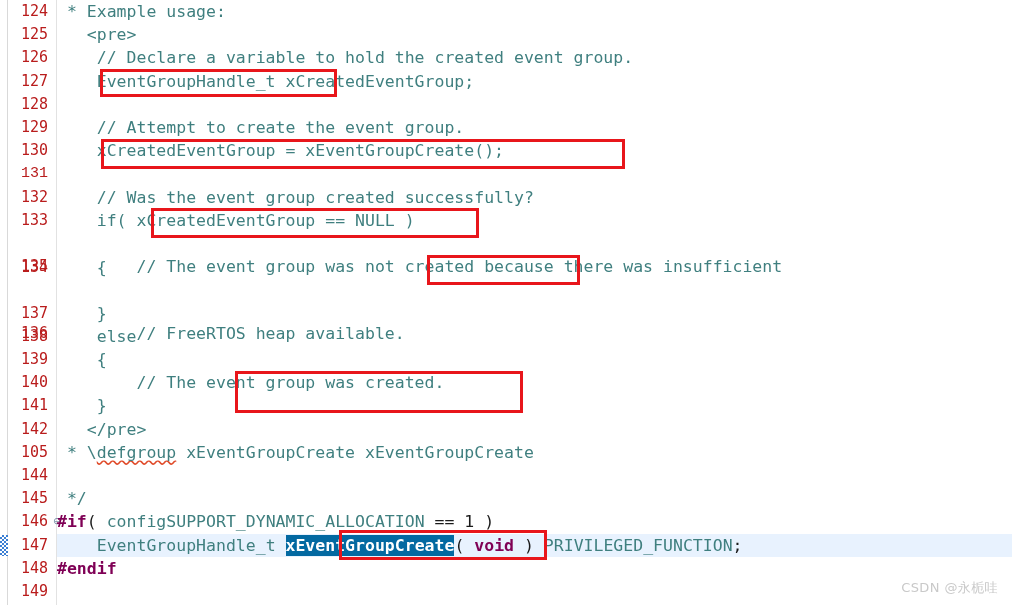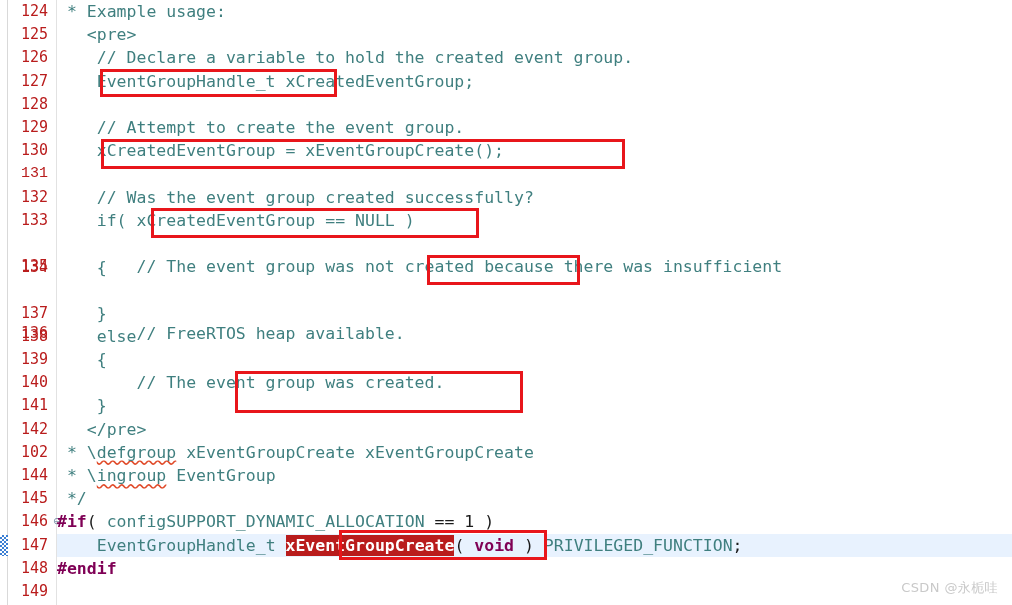--- a/index.html
+++ b/index.html
@@ -58,21 +58,21 @@
     white-space:pre;
     font-size:16.5px;
   }
   
   .cmt{color:#3f7f7f;}
   .pp{color:#7f0055;font-weight:bold;}
   .kw{color:#7f0055;font-weight:bold;}
   .plain{color:#1a1a1a;}
   .id{color:#3f7f7f;}
   .sel{
-    background:#b91c1c;color:#ffffff;font-weight:bold;
+    background:#0369a1;color:#ffffff;font-weight:bold;
     padding:1px 0;
   }
   .sq{
     text-decoration:underline wavy #e04b2a;
     text-decoration-skip-ink:none;
     text-underline-offset:2px;
   }
   
   .box{
     position:absolute;
@@ -109,22 +109,22 @@
       <div class="line" style="top: 208.8px; position: absolute; left: 0px; right: 0px; padding-left: 36px;"><span class="lnum">133</span><span class="code"><span class="cmt">    if( xCreatedEventGroup == NULL )</span></span></div>
       <div class="line" style="top: 232px; position: absolute; left: 0px; right: 0px; margin-top: 24px;"><span class="lnum">134</span><span class="code"><span class="cmt">    {</span></span></div>
       <div class="line" style="top: 255.2px; position: absolute; left: 0px; right: 0px;"><span class="lnum">135</span><span class="code"><span class="cmt">        // The event group was not created because there was insufficient</span></span></div>
       <div class="line" style="top: 278.4px; position: absolute; left: 0px; right: 0px; margin-top: 44px;"><span class="lnum">136</span><span class="code"><span class="cmt">        // FreeRTOS heap available.</span></span></div>
       <div class="line" style="top: 301.6px; position: absolute; left: 0px; right: 0px;"><span class="lnum">137</span><span class="code"><span class="cmt">    }</span></span></div>
       <div class="line" style="top: 324.8px; position: absolute; left: 0px; right: 0px;"><span class="lnum">138</span><span class="code"><span class="cmt">    else</span></span></div>
       <div class="line" style="top: 348px; position: absolute; left: 0px; right: 0px;"><span class="lnum">139</span><span class="code"><span class="cmt">    {</span></span></div>
       <div class="line" style="top: 371.2px; position: absolute; left: 0px; right: 0px; padding-left: 26px;"><span class="lnum">140</span><span class="code"><span class="cmt">        // The event group was created.</span></span></div>
       <div class="line" style="top: 394.4px; position: absolute; left: 0px; right: 0px;"><span class="lnum">141</span><span class="code"><span class="cmt">    }</span></span></div>
       <div class="line" style="top: 417.6px; position: absolute; left: 0px; right: 0px;"><span class="lnum">142</span><span class="code"><span class="cmt">   &lt;/pre&gt;</span></span></div>
-      <div class="line" style="top: 440.8px; position: absolute; left: 0px; right: 0px;"><span class="lnum">102</span><span class="code"><span class="cmt"> * \<span class="sq">defgroup</span> xEventGroupCreate xEventGroupCreate</span></span></div>
-      <div class="line" style="top: 464px; position: absolute; left: 0px; right: 0px;"><span class="lnum">144</span><span class="code"><span class="cmt"> * \<span class="sq">ingroup</span> EventGroup</span></span></div>
+      <div class="line" style="top: 440.8px; position: absolute; left: 0px; right: 0px;"><span class="lnum">105</span><span class="code"><span class="cmt"> * \<span class="sq">defgroup</span> xEventGroupCreate xEventGroupCreate</span></span></div>
+      <div class="line" style="top: 464px; position: absolute; left: 0px; right: 0px;"><span class="lnum">144</span></div>
       <div class="line" style="top: 487.2px; position: absolute; left: 0px; right: 0px;"><span class="lnum">145</span><span class="code"><span class="cmt"> */</span></span></div>
       <div class="line" style="top: 510.4px; position: absolute; left: 0px; right: 0px;"><span class="lnum">146</span><span class="fold">⊖</span><span class="code"><span class="pp">#if</span><span class="plain">( </span><span class="id">configSUPPORT_DYNAMIC_ALLOCATION</span><span class="plain"> == </span><span class="plain">1</span><span class="plain"> )</span></span></div>
       <div class="line cur" style="top: 533.6px; position: absolute; left: 0px; right: 0px;"><span class="lnbg"></span><span class="marker"></span><span class="lnum">147</span><span class="code"><span class="plain">    </span><span class="id">EventGroupHandle_t</span><span class="plain"> </span><span class="sel">xEventGroupCreate</span><span class="plain">( </span><span class="kw">void</span><span class="plain"> ) </span><span class="id">PRIVILEGED_FUNCTION</span><span class="plain">;</span></span></div>
       <div class="line" style="top: 556.8px; position: absolute; left: 0px; right: 0px;"><span class="lnum">148</span><span class="code"><span class="pp">#endif</span></span></div>
       <div class="line" style="top: 580px; position: absolute; left: 0px; right: 0px;"><span class="lnum">149</span><span class="code"><span class="cmt"></span></span></div>
     </div>
 
   <div id="boxes">
       <div class="box" style="left: 100px; top: 69px; width: 237px; height: 28px;"></div>
       <div class="box" style="left: 101px; top: 139px; width: 524px; height: 30px;"></div>

